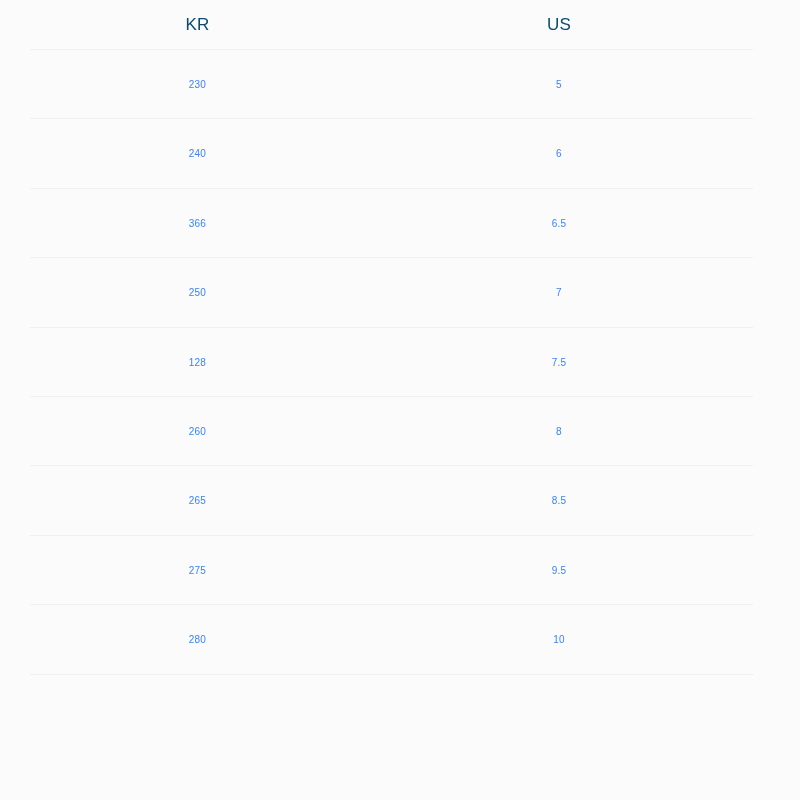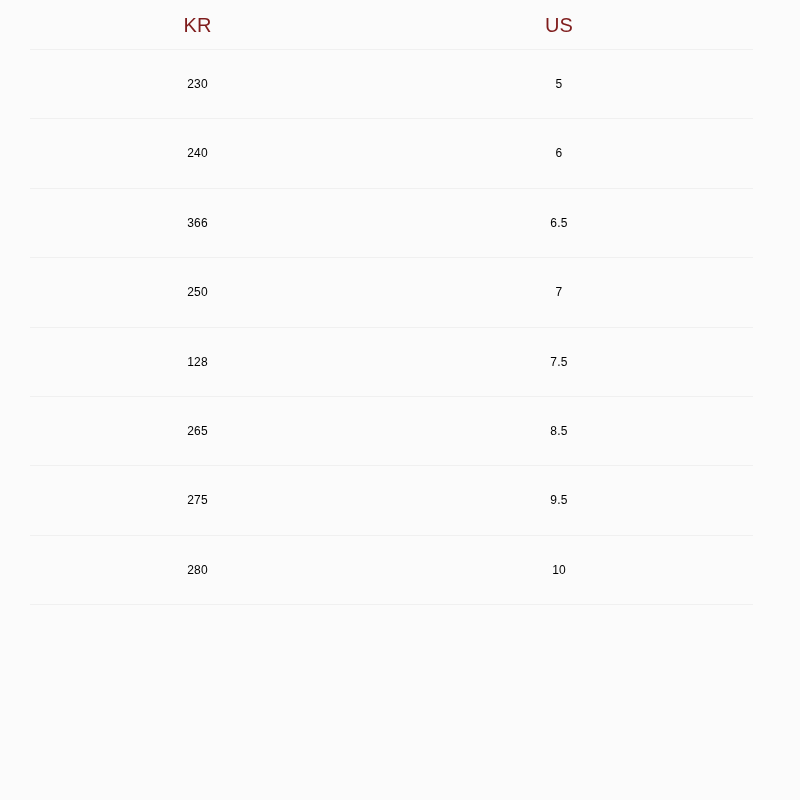--- a/index.html
+++ b/index.html
@@ -49,30 +49,30 @@
     color: #808080;
     font-weight: 400;
     font-size: 16px;
     letter-spacing: 0.2px;
     background: transparent;
   }
 
   .size-table thead th {
     height: 50px;
     line-height: 50px;
-    font-size: 20px;
-    color: #7f1d1d;
+    font-size: 17px;
+    color: #0c4a6e;
     font-weight: 400;
   }
 
   .size-table tbody td {
     height: 69.4px;
     line-height: 69.4px;
-    font-size: 12px;
-    color: #000000;
+    font-size: 10px;
+    color: #3b82f6;
   }
 
   
   .size-table tr > .rule-cell {
     position: relative;
   }
   .size-table thead tr > .rule-cell::after,
   .size-table tbody tr > .rule-cell::after {
     content: "";
     position: absolute;
@@ -141,20 +141,26 @@
         <td class="pad-cell"></td>
       </tr>
 
       <tr>
         <td class="pad-cell"></td>
         <td class="rule-cell kr-cell">128</td>
         <td class="rule-cell us-cell">7.5</td>
         <td class="pad-cell"></td>
       </tr>
 
+      <tr>
+        <td class="pad-cell"></td>
+        <td class="rule-cell kr-cell">260</td>
+        <td class="rule-cell us-cell">8</td>
+        <td class="pad-cell"></td>
+      </tr>
 
       <tr>
         <td class="pad-cell"></td>
         <td class="rule-cell kr-cell">265</td>
         <td class="rule-cell us-cell">8.5</td>
         <td class="pad-cell"></td>
       </tr>
 
 
       <tr>

